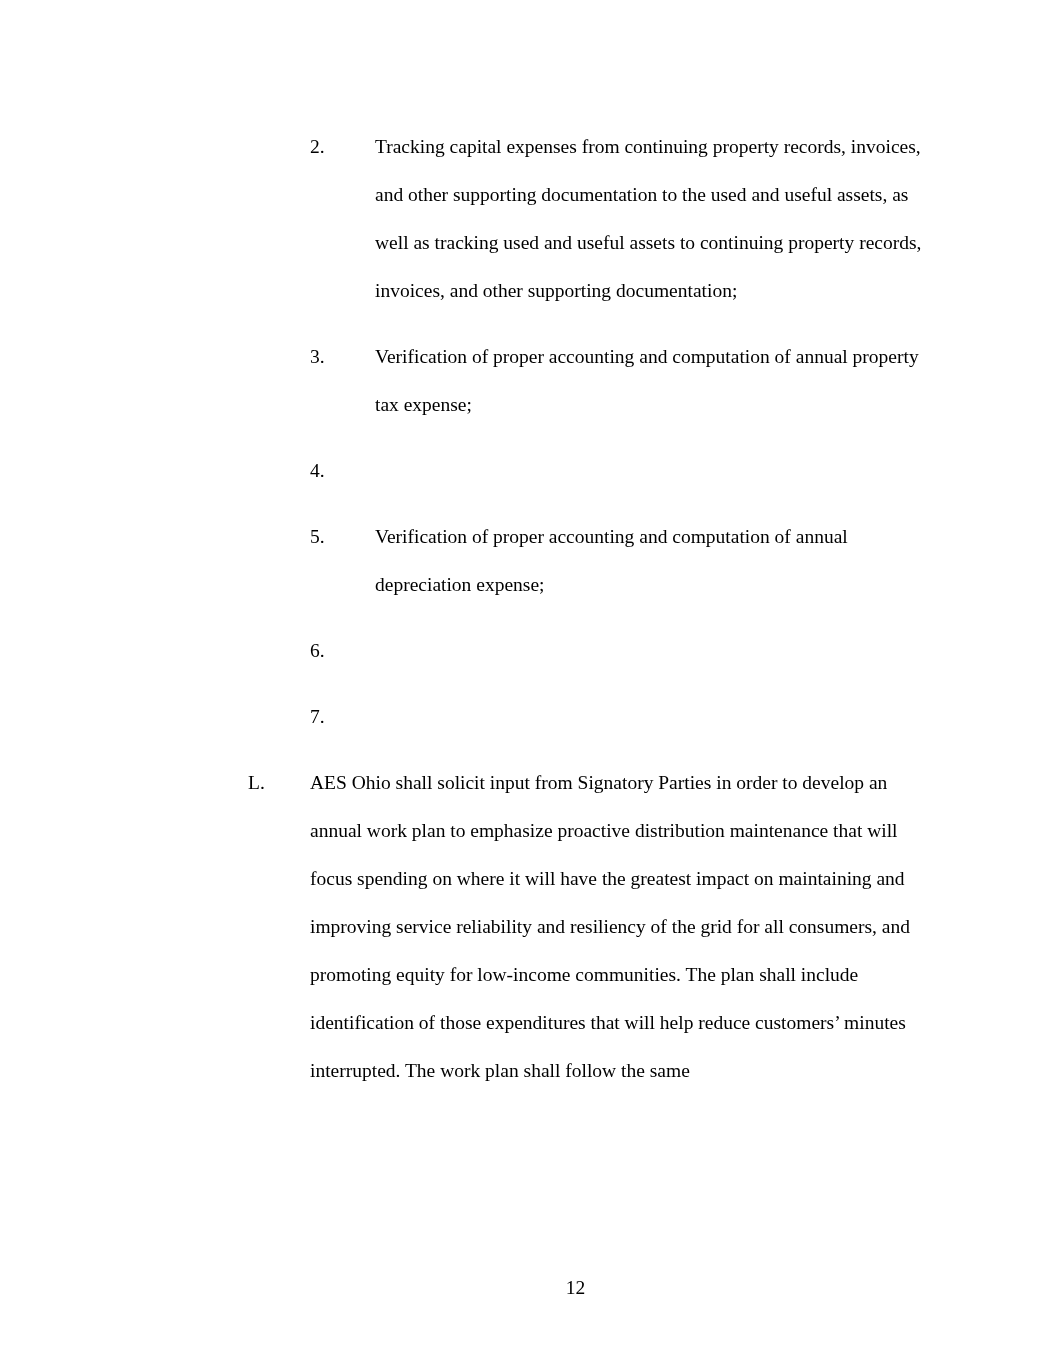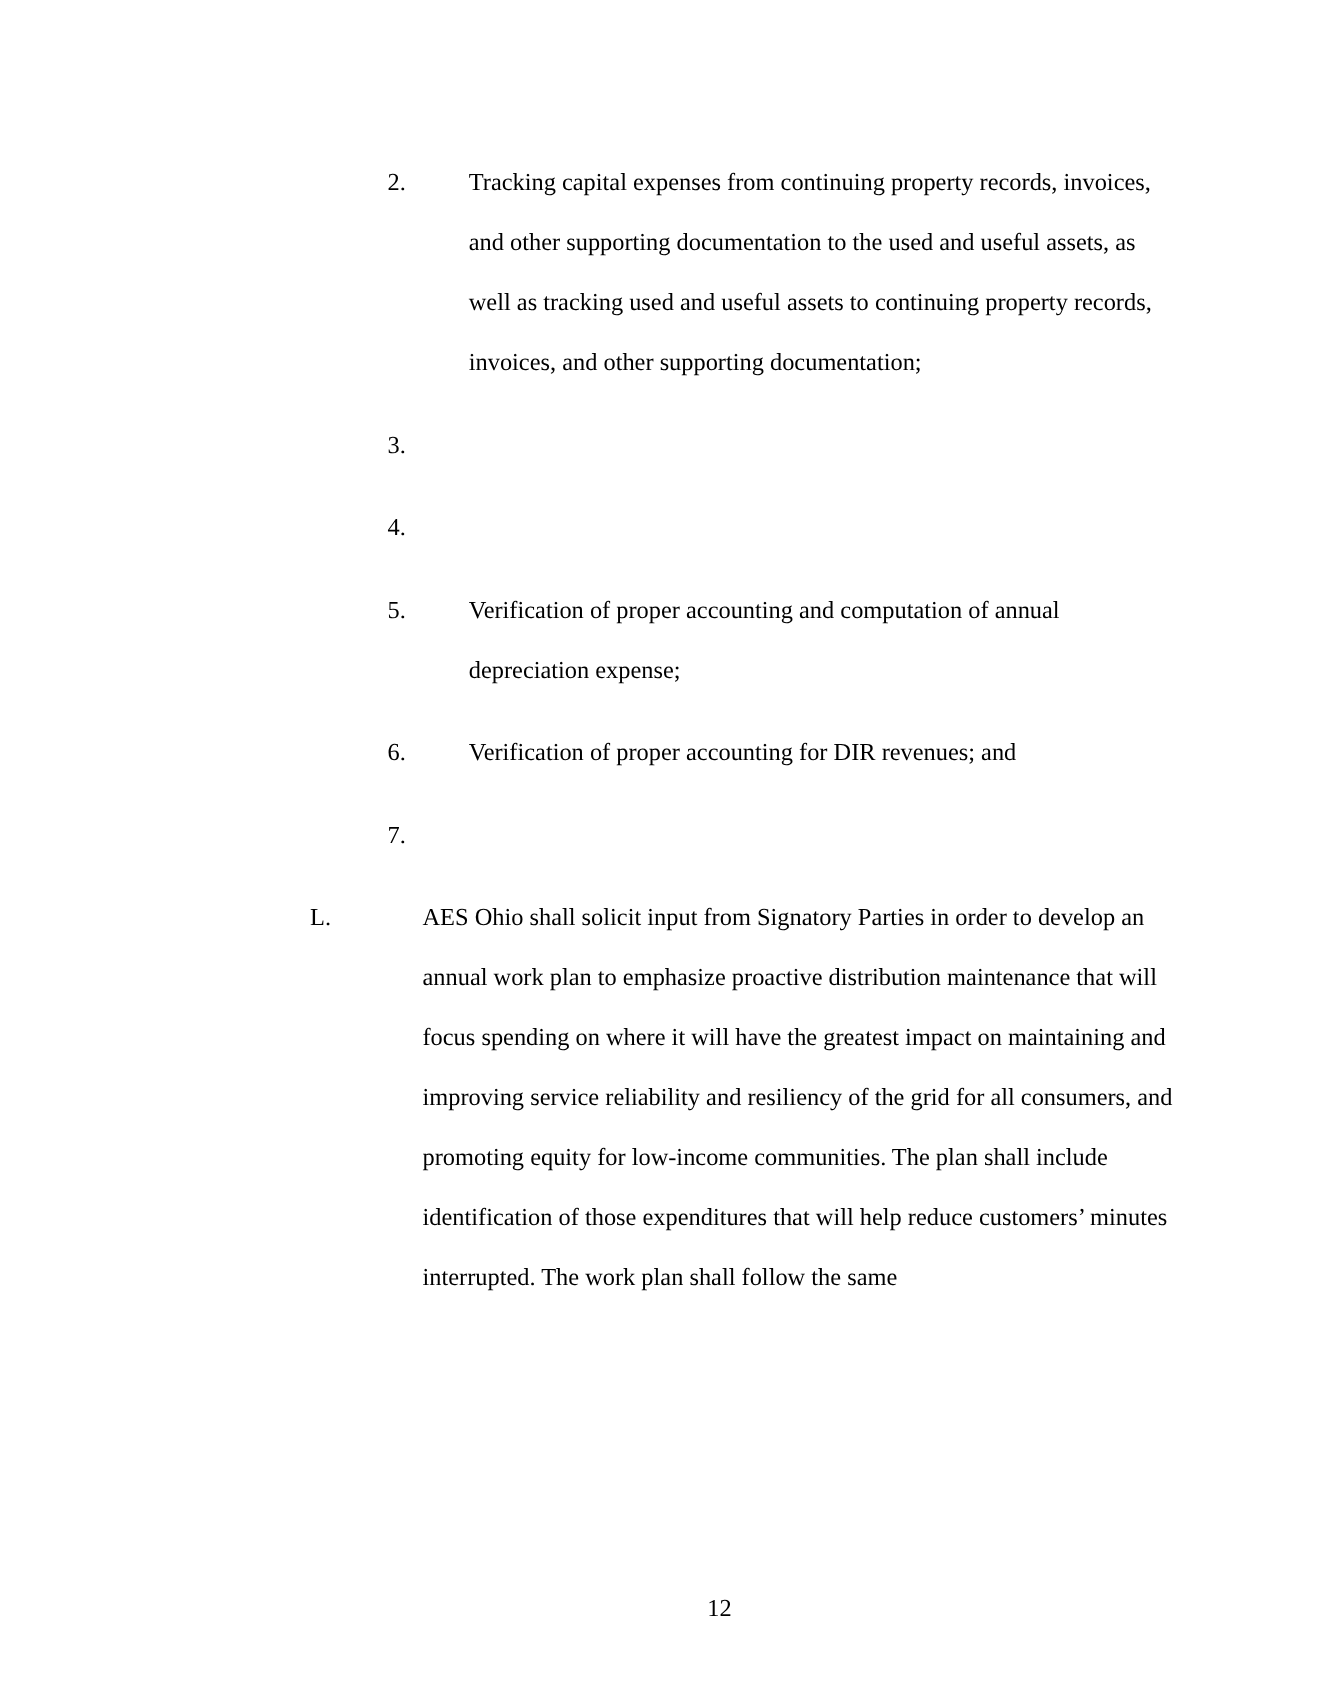--- a/index.html
+++ b/index.html
@@ -38,21 +38,20 @@
     margin-top: 2px;
   }
   .para .marker {
     display: inline-block;
     margin-left: 248px;
     width: 62px;
     flex-shrink: 0;
   }
   .para .para-text {
     width: 632px;
-    margin-left: 28px;
   }
   .page-number {
     position: absolute;
     top: 1276px;
     left: 0;
     width: 100%;
     text-align: center;
     line-height: 24px;
     padding-left: 48px;
   }
@@ -64,34 +63,34 @@
 
   <section>
 
     <div class="list-item">
       <span class="marker">2.</span>
       <div class="item-text">Tracking capital expenses from continuing property records, invoices, and other supporting documentation to the used and useful assets, as well as tracking used and useful assets to continuing property records, invoices, and other supporting documentation;</div>
     </div>
 
     <div class="list-item">
       <span class="marker">3.</span>
+      <div class="item-text">Verification of proper accounting and computation of annual property tax expense;</div>
     </div>
 
     <div class="list-item">
       <span class="marker">4.</span>
     </div>
 
     <div class="list-item">
       <span class="marker">5.</span>
       <div class="item-text">Verification of proper accounting and computation of annual depreciation expense;</div>
     </div>
 
     <div class="list-item">
       <span class="marker">6.</span>
-      <div class="item-text">Verification of proper accounting for DIR revenues; and</div>
     </div>
 
     <div class="list-item">
       <span class="marker">7.</span>
     </div>
 
   </section>
 
   <div class="para">
     <span class="marker">L.</span>

